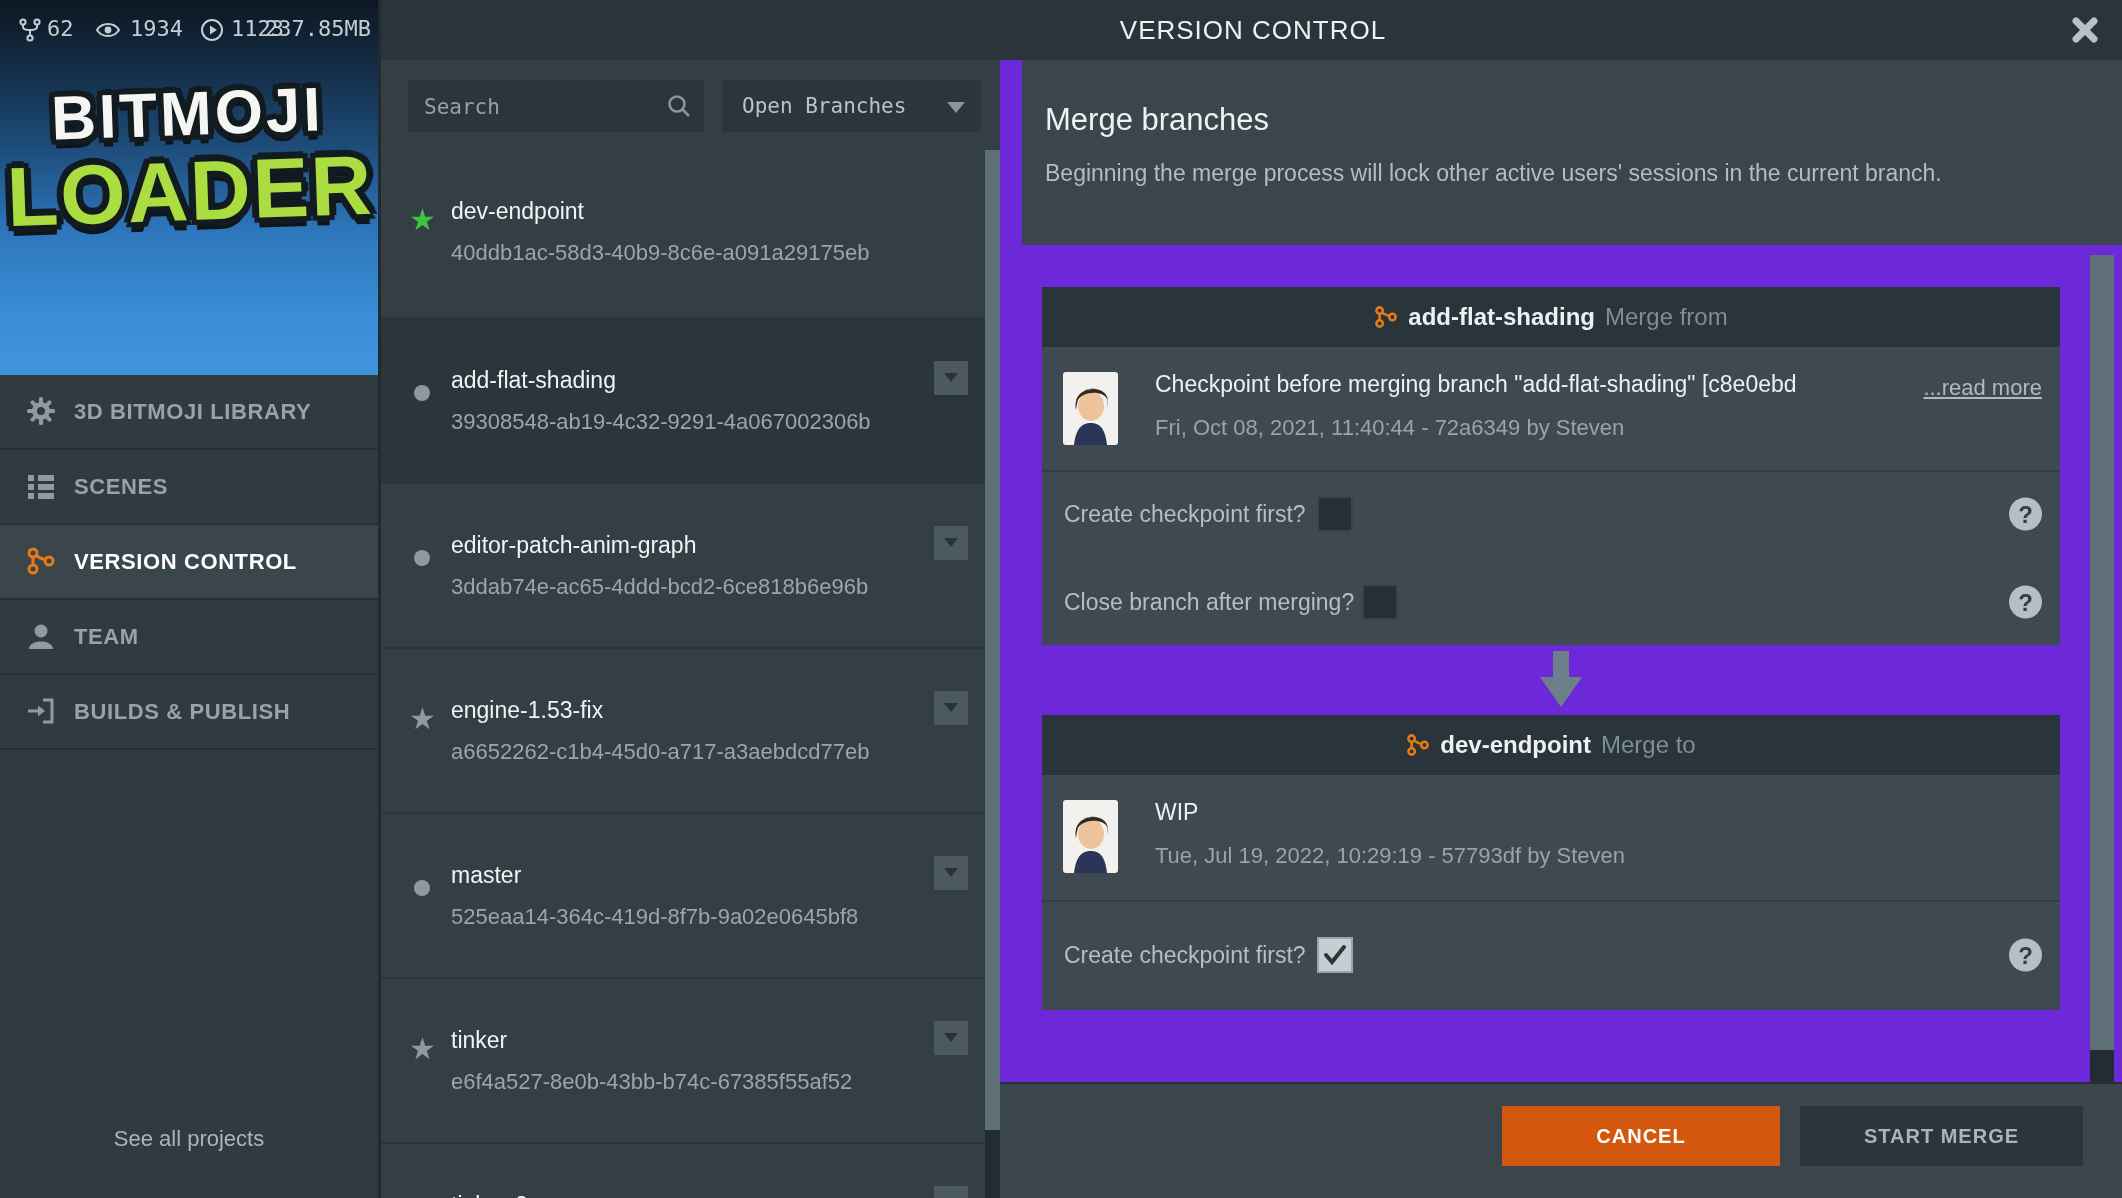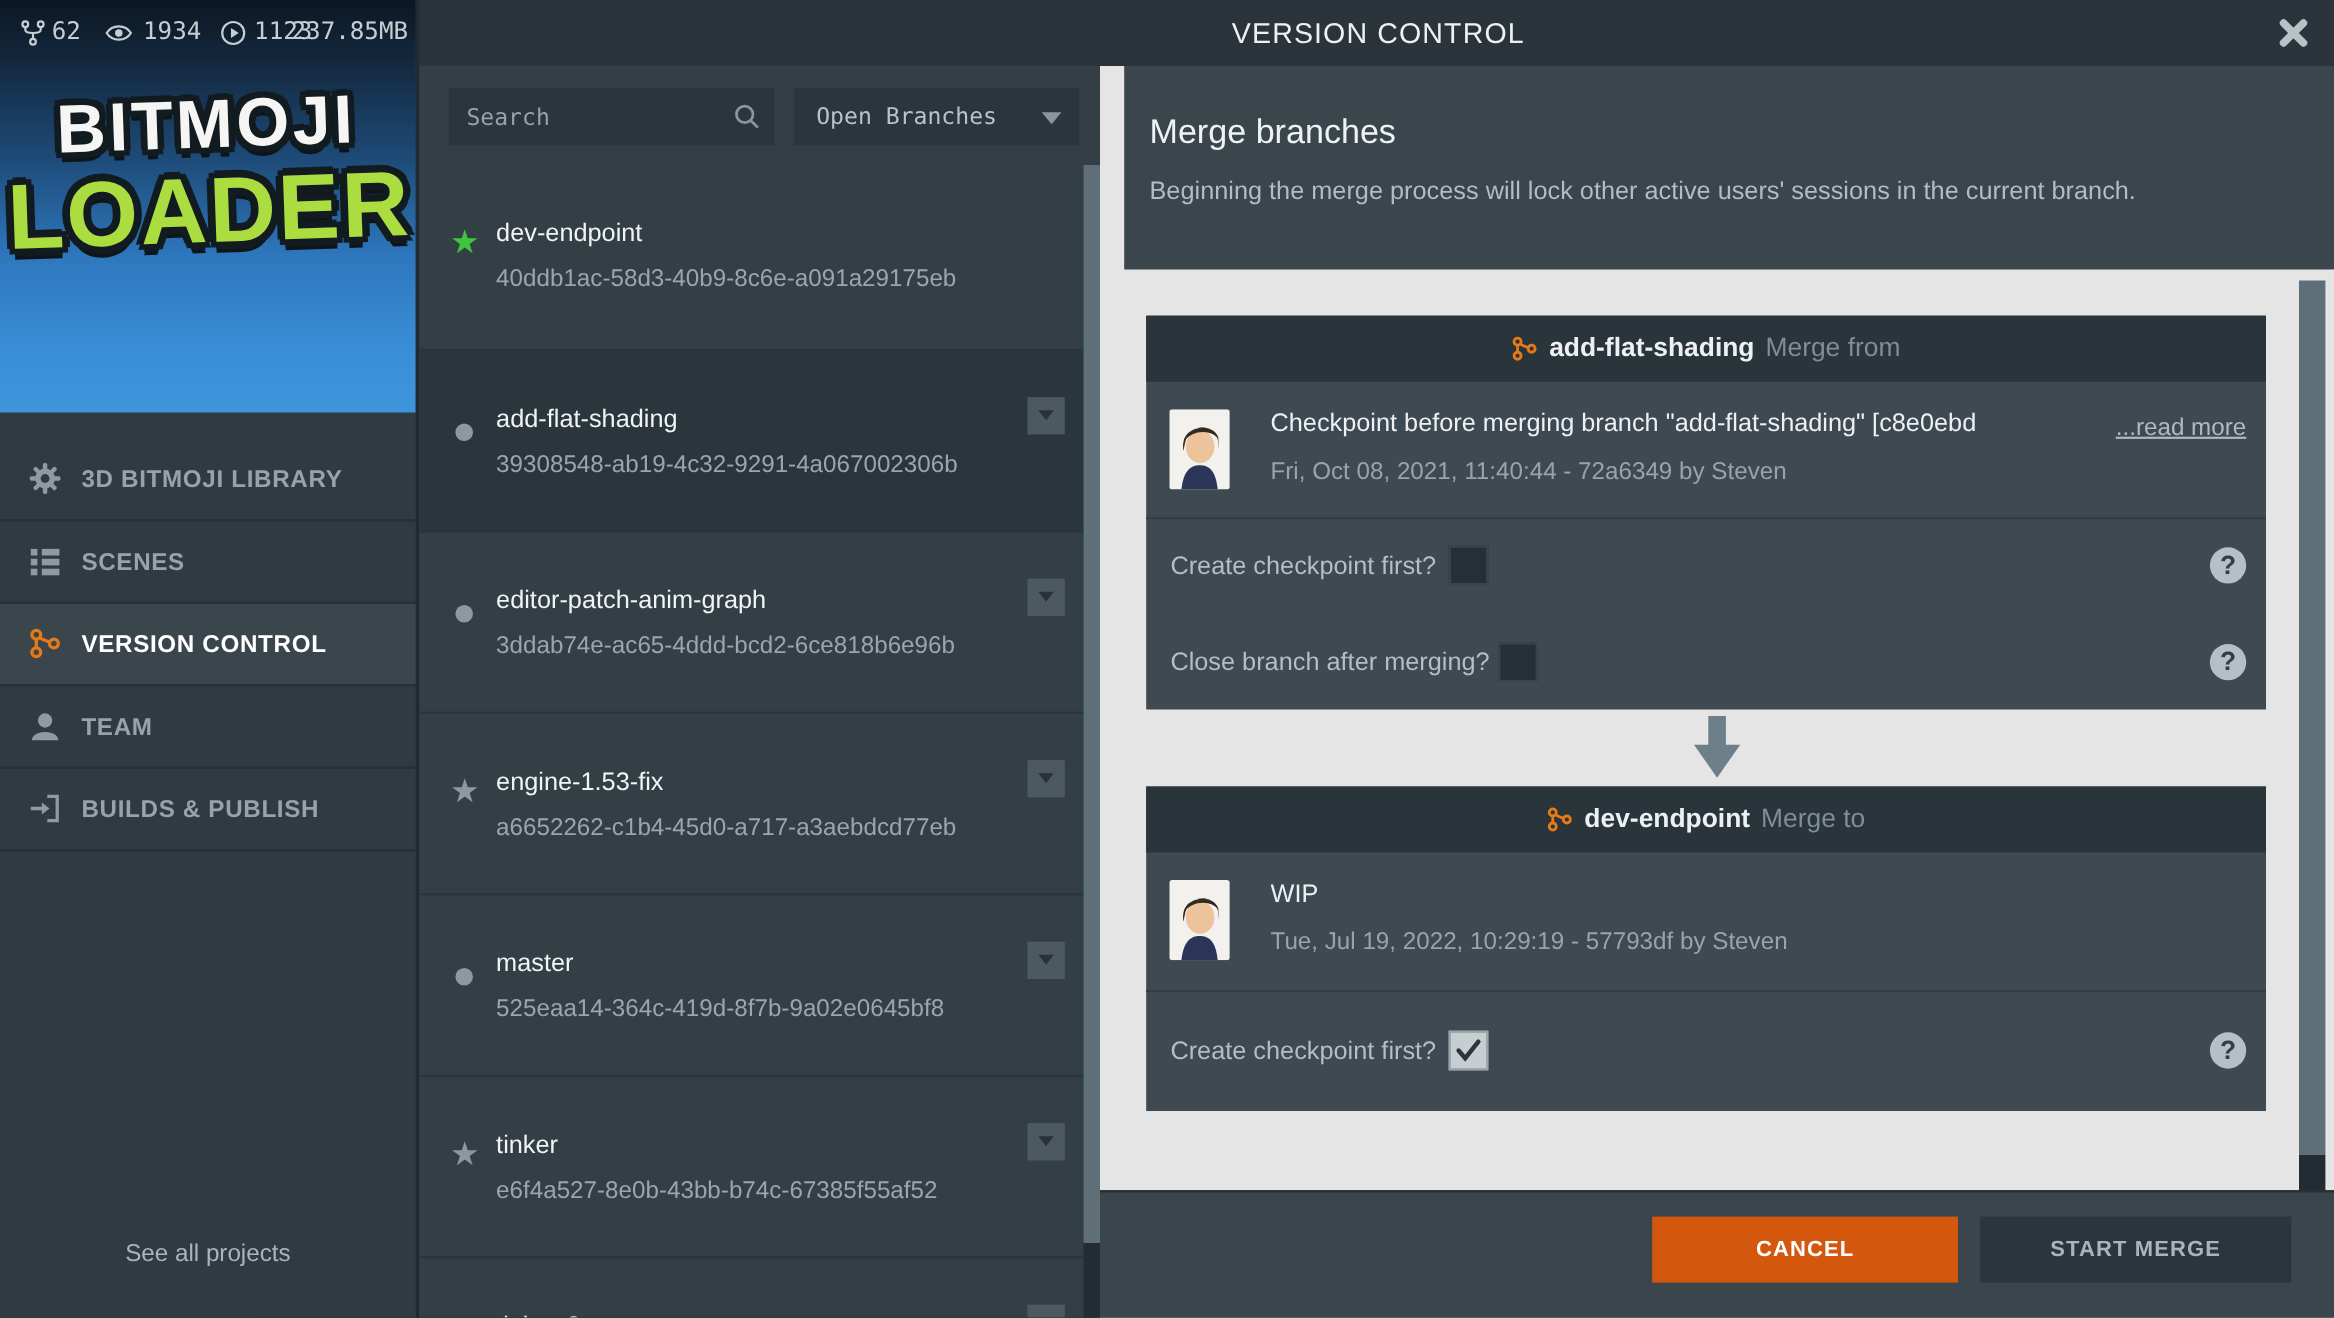--- a/index.html
+++ b/index.html
@@ -15,21 +15,21 @@
   .stat-ic{position:absolute;top:2px;width:26px;height:26px;}
   .stat-tx{position:absolute;top:1px;}
   .stat-size{position:absolute;left:265px;top:1px;}
   .logo{position:absolute;left:0;top:78px;width:378px;text-align:center;transform:rotate(-2deg);}
   .logo-l1{font-size:62px;font-weight:bold;letter-spacing:3px;color:#f5f6f4;
      text-shadow:-5px -5px 0 #111b20,5px -5px 0 #111b20,-5px 5px 0 #111b20,5px 5px 0 #111b20,
                  0 -6px 0 #111b20,0 6px 0 #111b20,-6px 0 0 #111b20,6px 0 0 #111b20,0 9px 0 #0d151a;}
   .logo-l2{margin-top:-6px;font-size:84px;font-weight:bold;letter-spacing:2px;color:#abdc40;
      text-shadow:-5px -5px 0 #111b20,5px -5px 0 #111b20,-5px 5px 0 #111b20,5px 5px 0 #111b20,
                  0 -7px 0 #111b20,0 7px 0 #111b20,-7px 0 0 #111b20,7px 0 0 #111b20,0 10px 0 #0d151a;}
-  .nav{position:absolute;left:0;top:375px;width:394px;margin-top:24px;}
+  .nav{position:absolute;left:0;top:375px;width:394px;}
   .nav-item{position:relative;height:73px;border-bottom:2px solid #272f35;cursor:pointer;}
   .nav-item.active{background:#3a454c;}
   .nav-ic{position:absolute;left:26px;top:21px;width:30px;height:30px;}
   .nav-lb{position:absolute;left:74px;top:24px;font-size:22px;font-weight:bold;
           letter-spacing:.6px;color:#97a2a9;white-space:nowrap;}
   .nav-item.active .nav-lb{color:#ffffff;}
   .see-all{position:absolute;left:0;top:1126px;width:378px;text-align:center;
            font-size:22px;color:#aab4ba;cursor:pointer;}
 
   
@@ -61,21 +61,21 @@
   .b-dot{position:absolute;left:33px;top:66px;width:16px;height:16px;border-radius:50%;background:#8d989f;}
   .b-name{position:absolute;left:70px;top:48px;font-size:23px;color:#f1f4f5;}
   .b-id{position:absolute;left:70px;top:90px;font-size:22px;color:#9aa5ac;text-align:right;}
   .b-menu{position:absolute;left:553px;top:42px;width:34px;height:34px;background:#4d5961;cursor:pointer;}
   .b-menu .tri{position:absolute;left:10px;top:12px;width:0;height:0;
       border-left:7px solid transparent;border-right:7px solid transparent;border-top:9px solid #283238;}
   .bl-scroll{position:absolute;right:0;top:90px;width:18px;height:1048px;background:#232c32;}
   .bl-thumb{position:absolute;left:0;top:0;width:18px;height:980px;background:#5e6f78;}
 
   
-  .right-panel{position:absolute;left:1000px;top:60px;width:1122px;height:1138px;background:#e5e5e5;}
+  .right-panel{position:absolute;left:1000px;top:60px;width:1122px;height:1138px;background:#6d28d9;}
   .rp-header{position:absolute;left:22px;top:0;width:1100px;height:185px;background:#3a454c;}
   .rp-title{position:absolute;left:23px;top:42px;font-size:31px;color:#eef2f3;}
   .rp-sub{position:absolute;left:23px;top:100px;font-size:23px;color:#b2bdc3;}
   .rp-scrollarea{position:absolute;left:0;top:185px;width:1122px;height:837px;}
   .mbox{position:absolute;left:42px;width:1018px;background:#3e4951;}
   .mbox.from{top:42px;height:358px;}
   .mbox.to{top:470px;height:295px;}
   .mbox-header{position:absolute;left:0;top:0;width:1018px;height:60px;background:#2a343b;
       display:flex;align-items:center;justify-content:center;gap:10px;}
   .mbox-branch{font-size:24px;font-weight:bold;color:#eef1f3;}

